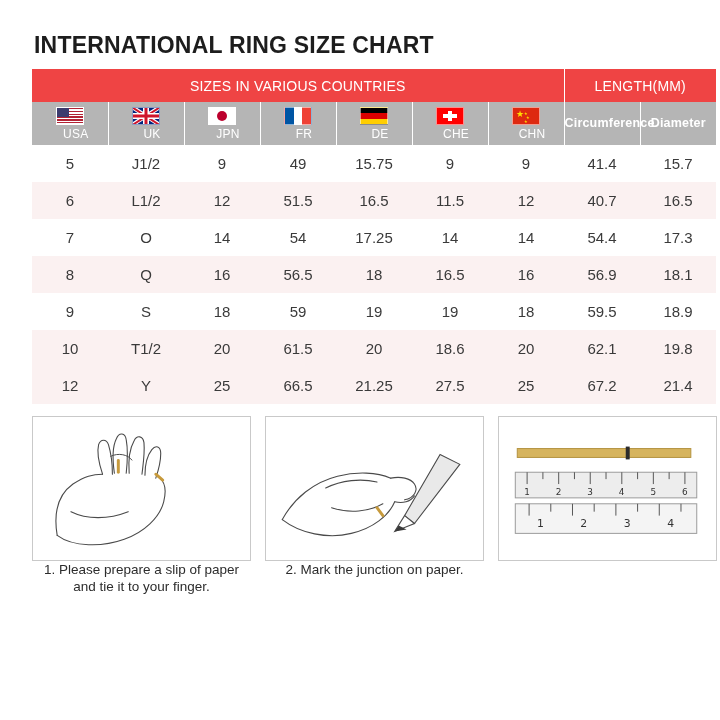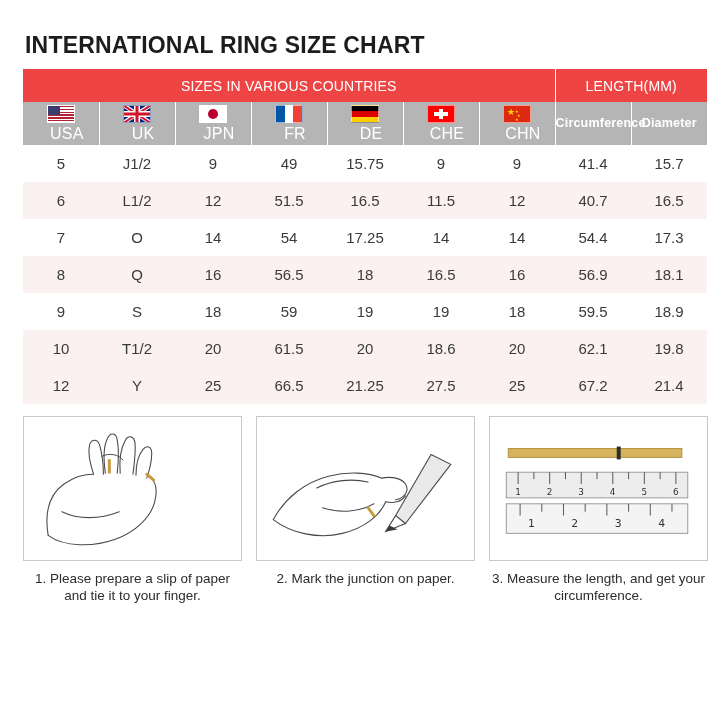--- a/index.html
+++ b/index.html
@@ -12,21 +12,21 @@
     background: #ffffff;
     font-family: "Liberation Sans", sans-serif;
     color: #333333;
     overflow: hidden;
   }
   .page {
     position: relative;
     width: 720px;
     height: 640px;
     box-sizing: border-box;
-    padding: 0 23px;
+    padding: 0 32px;
   }
   .title {
     font-size: 23px;
     font-weight: bold;
     letter-spacing: 0.2px;
     color: #1d1d1d;
     padding: 34px 0 12px 2px;
     line-height: 1;
   }
   table.chart {
@@ -69,21 +69,21 @@
   .flag {
     width: 28px;
     height: 18px;
     border: 1px solid rgba(255,255,255,0.55);
     box-sizing: border-box;
     position: relative;
     overflow: hidden;
     background: #ddd;
   }
   .flag-label {
-    font-size: 16px;
+    font-size: 12px;
     line-height: 1;
     color: #ffffff;
     letter-spacing: 0.2px;
     margin-left: 12px;
   }
   .len-label {
     font-size: 12.5px;
     color: #ffffff;
     line-height: 43px;
     letter-spacing: 0.2px;
@@ -156,21 +156,20 @@
     align-items: center;
   }
   .step-img {
     width: 219px;
     height: 145px;
     border: 1px solid #c9c9c9;
     box-sizing: border-box;
     background: #ffffff;
   }
   .step-cap {
-    margin-top: 9px;
     font-size: 13.5px;
     line-height: 17px;
     text-align: center;
     color: #2c2c2c;
     width: 219px;
   }
 </style>
 </head>
 <body>
 
@@ -426,16 +425,15 @@
               <path d="M184 88 L184 96"></path>
           </g>
           <g fill="#333" font-family="DejaVu Sans" font-size="11">
             <text x="38" y="112">1</text>
               <text x="82" y="112">2</text>
             <text x="126" y="112">3</text>
               <text x="170" y="112">4</text>
           </g>
         </svg>
       </div>
-      <div class="step-cap">3. Measure the length, and get your circumference.</div>
     </div>
   </div>
 </div>
 
 </body></html>

